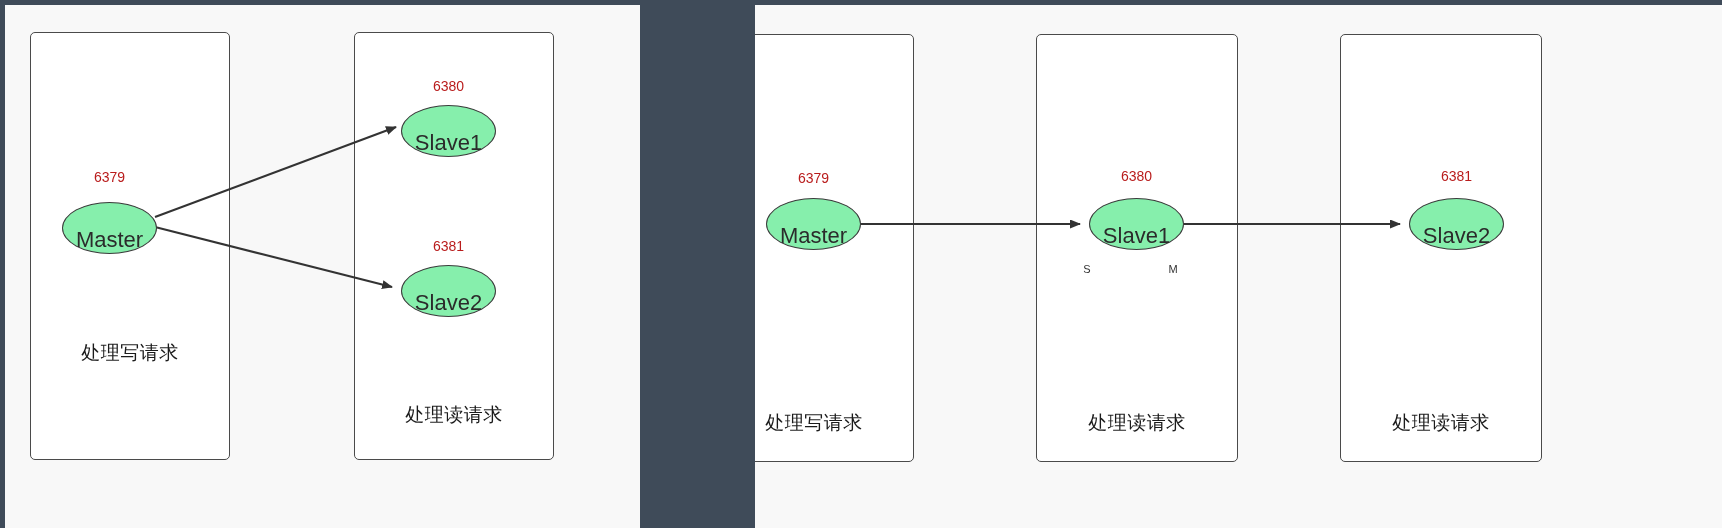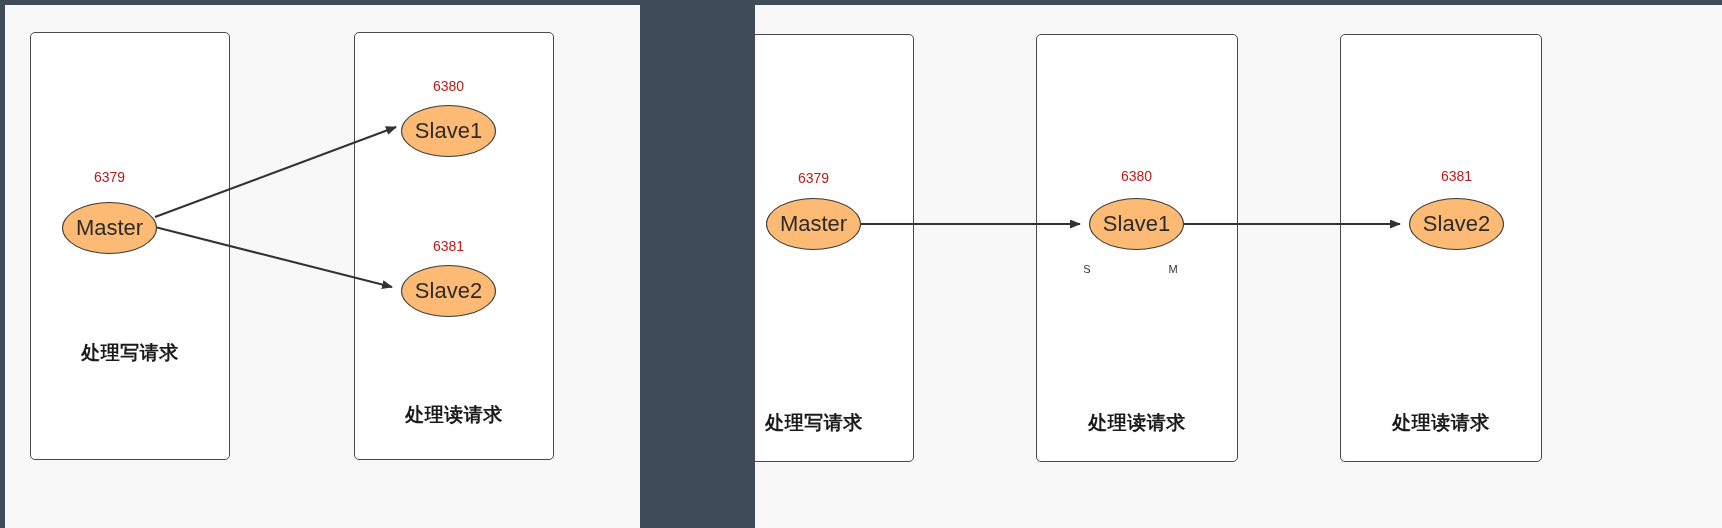--- a/index.html
+++ b/index.html
@@ -36,21 +36,21 @@
     border: 1.6px solid #4a4a4a;
     border-radius: 5px;
     box-sizing: border-box;
   }
   .box-caption {
     position: absolute;
     left: 0;
     width: 100%;
     text-align: center;
     font-size: 19px;
-    font-weight: bold;
+    font-weight: normal;
     color: #1b1b1b;
     letter-spacing: 0.5px;
     white-space: nowrap;
   }
   .port-label {
     position: absolute;
     font-size: 14px;
     color: #b91c1c;
     text-align: center;
     white-space: nowrap;
@@ -59,24 +59,24 @@
     position: absolute;
     font-size: 11px;
     color: #333333;
     text-align: center;
     white-space: nowrap;
   }
   .ellipse {
     position: absolute;
     border: 1.8px solid #3b3b3b;
     border-radius: 50%;
-    background: #fdba74;
+    background: #86efac;
     box-sizing: border-box;
     display: flex;
-    align-items: center;
+    align-items: flex-end;
     justify-content: center;
     font-size: 22px;
     color: #2b2b2b;
     white-space: nowrap;
   }
   svg.edges {
     position: absolute;
     left: 0;
     top: 0;
     overflow: visible;

